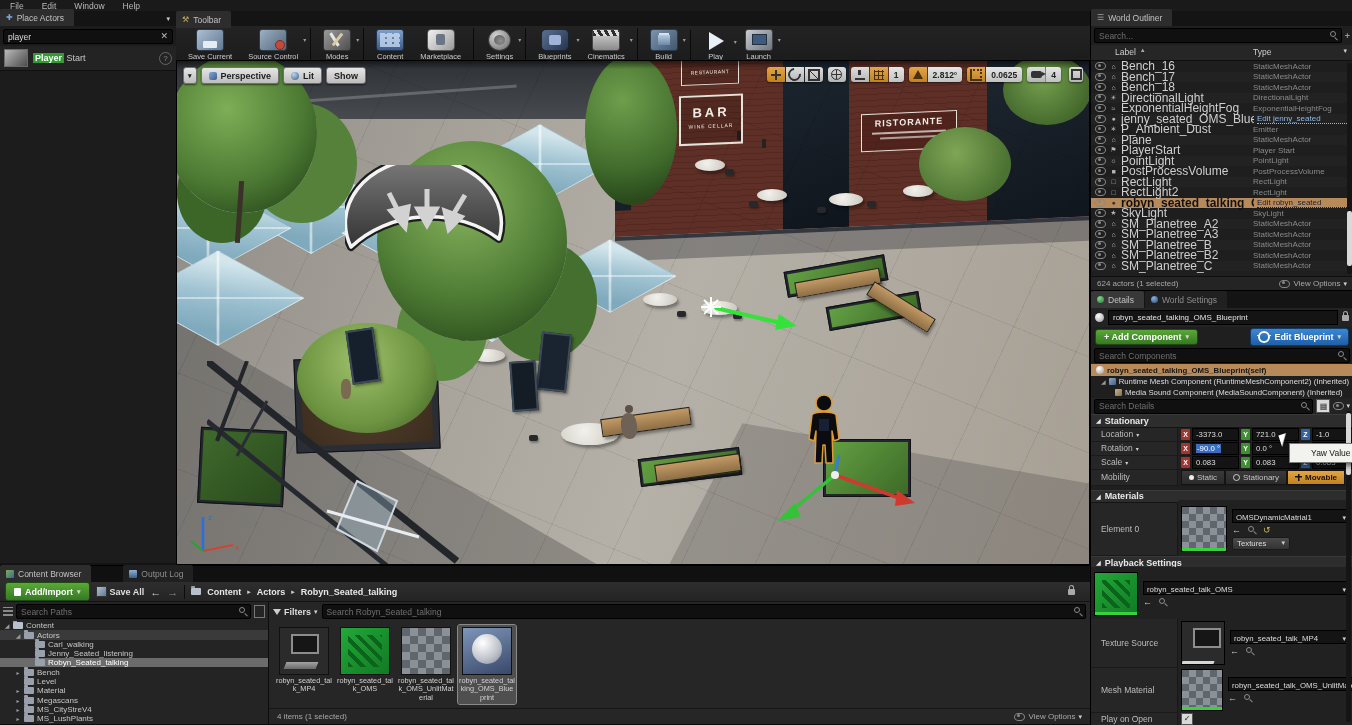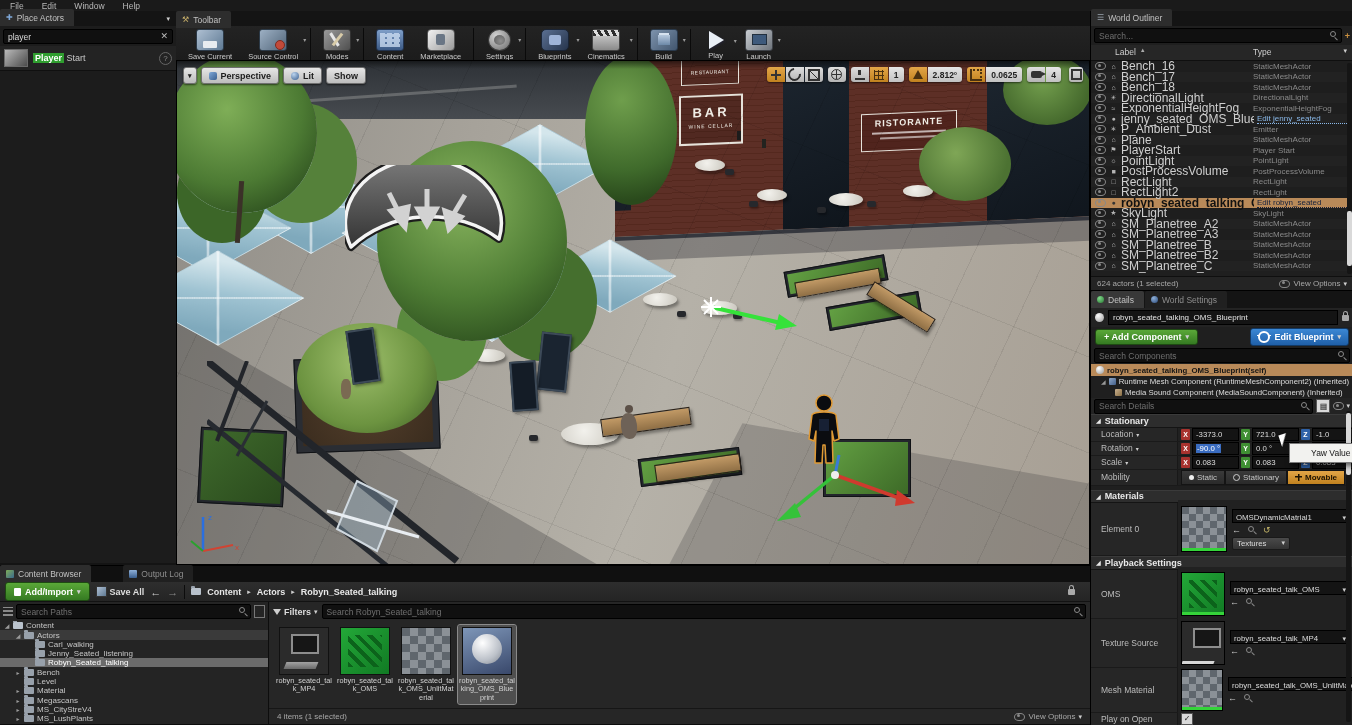--- a/index.html
+++ b/index.html
@@ -29,21 +29,21 @@
   .gear::after{content:"";position:absolute;left:-3px;top:2px;right:-3px;height:1px;border-left:2px solid #fff;border-right:2px solid #fff}
   
   #placeactors{left:0;top:11px;width:176px;height:552px;background:#1c1c1c;border-right:1px solid #050505}
   #pa-result{display:flex;align-items:center;gap:5px;padding:3px 4px;background:#232323;border-bottom:1px solid #101010}
   .pa-thumb{width:22px;height:16px;background:linear-gradient(135deg,#b9b9b9,#4c4c4c);border:1px solid #6a6a6a;flex:none}
   .hl{background:#2f9e2f;color:#fff;padding:0 2px;font-weight:bold}
   .qmark{margin-left:auto;width:11px;height:11px;border:1px solid #666;border-radius:50%;color:#888;text-align:center;line-height:11px;font-size:8px}
   
   #toolbar{left:176px;top:11px;width:914px;height:49px;background:linear-gradient(#262626,#1c1c1c)}
   #toolbar-tabs{height:15px;background:#141414;display:flex}
-  #toolbar-buttons{display:flex;align-items:center;padding:2px 4px 0 4px;height:33px}
+  #toolbar-buttons{display:flex;align-items:flex-end;padding:2px 4px 0 4px;height:33px}
   .tbtn{position:relative;display:flex;flex-direction:column;align-items:center;padding:1px 8px 0 8px;cursor:pointer}
   .tbtn.grp{border-left:1px solid #0a0a0a;margin-left:4px;padding-left:12px}
   .tbi{width:26px;height:20px;border-radius:3px;position:relative;margin-bottom:1px}
   .tblb{font-size:7.5px;color:#c9c9c9;white-space:nowrap}
   .tbc{position:absolute;right:0px;top:8px;font-size:6px;color:#9a9a9a}
   .i-save{background:linear-gradient(135deg,#aebfd2,#5f7a94);border:1px solid #2c3a48}
   .i-save::after{content:"";position:absolute;left:6px;right:6px;bottom:2px;height:7px;background:#e8ecf0;border-radius:1px}
   .i-source-control{background:linear-gradient(135deg,#9db0c4,#52667a);border:1px solid #2c3a48}
   .i-source-control::after{content:"";position:absolute;right:1px;bottom:0;width:8px;height:8px;border-radius:50%;background:#c24a3a;border:1px solid #7e2a1e}
   .i-modes{background:linear-gradient(135deg,#9a9a9a,#4f4f4f);border:1px solid #333}
@@ -798,21 +798,20 @@
               <span class="caret">▾</span>
             </div>
         </div>
       </div>
     </div>
     <div class="sect">
         <span style="font-size:6px">◢</span>
         <span>Playback Settings</span>
       </div>
     <div class="prow" style="height:48px">
-      <div class="plab">OMS</div>
       <div class="pval" style="gap:5px;padding:3px">
         <div class="thumb k-oms" style="width:42px;height:42px;--bar:#35d43a">
             <i></i>
           </div>
         <div style="display:flex;flex-direction:column;justify-content:center;flex:1">
           <div class="dsel">
               <span>robyn_seated_talk_OMS</span>
               <span class="caret">▾</span>
             </div>
           <div class="miconrow">

